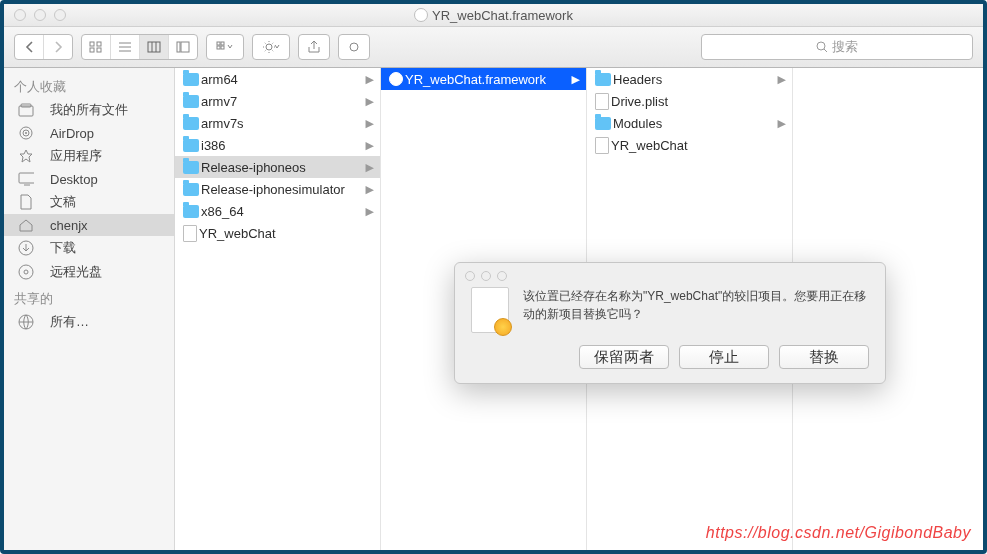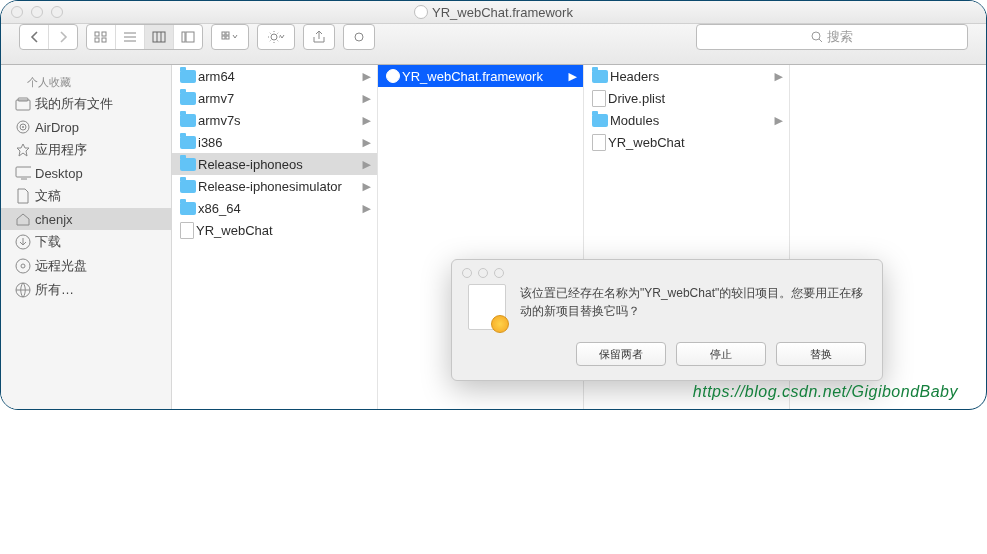--- a/index.html
+++ b/index.html
@@ -1,33 +1,33 @@
 <!DOCTYPE html>
 <html><head>
 <meta charset="utf-8">
 <style>
 html,body{margin:0;padding:0;font-family:-apple-system,"Helvetica Neue",Arial,sans-serif;font-size:13px;color:#333;background:#fff}
-.window{width:987px;height:410px;position:relative;border:1px solid #0c4a6e;border-radius:18px;overflow:hidden;box-sizing:border-box;background:#fff}
+.window{width:987px;height:554px;position:relative;border:4px solid #0c4a6e;border-radius:4px;overflow:hidden;box-sizing:border-box;background:#fff}
 .titlebar{height:22px;background:linear-gradient(#f6f6f6,#e8e8e8);border-bottom:1px solid #d0d0d0;display:flex;align-items:center;position:relative}
 .traffic{display:flex;gap:8px;padding-left:10px}
 .dot{width:12px;height:12px;border-radius:50%;border:1px solid #c8c8c8;background:#efefef;box-sizing:border-box}
 .wintitle{position:absolute;left:0;right:0;text-align:center;font-size:13px;color:#555;display:flex;align-items:center;justify-content:center;gap:4px}
-.toolbar{height:40px;background:linear-gradient(#f6f6f6,#e8e8e8);border-bottom:1px solid #b7b7b7;display:flex;align-items:flex-start;padding:0 18px;gap:8px}
+.toolbar{height:40px;background:linear-gradient(#f6f6f6,#e8e8e8);border-bottom:1px solid #b7b7b7;display:flex;align-items:center;padding:0 10px;gap:8px}
 .seggroup{display:flex;border:1px solid #bcbcbc;border-radius:4px;overflow:hidden;background:#fff;height:24px}
 .segbtn{width:28px;display:flex;align-items:center;justify-content:center;border-right:1px solid #dcdcdc;color:#6b6b6b;font-size:13px}
 .segbtn:last-child{border-right:none}
 .segbtn.wide{width:36px}
 .segbtn.active{background:#e6e6e6}
 .tbbtn{border:1px solid #bcbcbc;border-radius:4px;background:#fff;height:24px;min-width:30px;display:flex;align-items:center;justify-content:center;color:#6b6b6b}
 .searchwrap{flex:1;display:flex;justify-content:flex-end}
 .search{width:270px;height:24px;border:1px solid #bcbcbc;border-radius:4px;background:#fff;display:flex;align-items:center;justify-content:center;color:#9a9a9a;font-size:13px;gap:4px}
 .body{display:flex;height:calc(100% - 62px)}
 .sidebar{width:170px;background:#f5f5f5;border-right:1px solid #d8d8d8;padding-top:4px;overflow:hidden}
-.side-head{font-size:11px;color:#8d8d8d;padding:6px 26px 2px}
-.side-item{display:flex;align-items:center;gap:4px;padding:3px 10px 3px 14px;color:#454545;font-size:13px}
+.side-head{font-size:13px;color:#8d8d8d;padding:6px 10px 2px}
+.side-item{display:flex;align-items:center;gap:16px;padding:3px 10px 3px 14px;color:#454545;font-size:13px}
 .side-item.sel{background:#d9d9d9}
 .side-ic{width:16px;height:16px;display:flex;align-items:center;justify-content:center;color:#7a7a7a}
 .cols{flex:1;display:flex;overflow:hidden}
 .col{width:205px;border-right:1px solid #e4e4e4;overflow-y:auto}
 .row{display:flex;align-items:center;padding:2px 6px 2px 8px;height:18px;font-size:13px;gap:2px;color:#2d2d2d;position:relative}
 .row .arrow{margin-left:auto;color:#9a9a9a;font-size:11px}
 .row.sel{background:#dbdbdb}
 .row.sel2{background:#0a60ff;color:#fff}
 .row.sel2 .arrow{color:#fff}
 .ic-folder{width:16px;height:13px;background:#62c3f6;border-radius:2px;position:relative}
@@ -35,22 +35,22 @@
 .ic-doc{width:12px;height:15px;border:1px solid #bebebe;background:#fff;border-radius:1px;position:relative}
 .ic-fw{width:14px;height:14px;border:1px solid #bebebe;border-radius:50%;background:#fff;box-sizing:border-box}
 .dialog{position:absolute;left:450px;top:258px;width:432px;background:#efefef;border:1px solid #c6c6c6;border-radius:6px;box-shadow:0 8px 30px rgba(0,0,0,.25);padding:14px 16px 14px 16px;box-sizing:border-box}
 .dialog .dots{display:flex;gap:6px;position:absolute;left:10px;top:8px}
 .dialog .dot{width:10px;height:10px}
 .dlgbody{display:flex;gap:14px;margin-top:10px}
 .docicon{width:36px;height:44px;border:1px solid #cfcfcf;background:#fff;border-radius:2px;position:relative;flex-shrink:0}
 .docicon::after{content:"";position:absolute;right:-4px;bottom:-4px;width:16px;height:16px;border-radius:50%;background:radial-gradient(#ffd24a,#f5a623);border:1px solid #d8941a;display:flex;align-items:center;justify-content:center}
 .dlgtext{font-size:12px;color:#444;line-height:1.5}
 .btnrow{display:flex;gap:10px;justify-content:flex-end;margin-top:12px}
-.macbtn{min-width:88px;height:22px;border:1px solid #bcbcbc;border-radius:4px;background:linear-gradient(#fff,#f2f2f2);font-size:11px;display:flex;align-items:center;justify-content:center;color:#333}
-.watermark{position:absolute;right:28px;bottom:8px;color:#15803d;font-size:16px;font-style:italic;letter-spacing:.5px}
+.macbtn{min-width:88px;height:22px;border:1px solid #bcbcbc;border-radius:4px;background:linear-gradient(#fff,#f2f2f2);font-size:15px;display:flex;align-items:center;justify-content:center;color:#333}
+.watermark{position:absolute;right:12px;bottom:8px;color:#ef4444;font-size:16px;font-style:italic;letter-spacing:.5px}
 svg{display:block}
 </style>
 </head>
 <body>
 
 <div class="window">
 
   <div class="titlebar">
     <div class="traffic">
       <div class="dot"></div>
@@ -215,20 +215,21 @@
         </div>
         <div class="side-item">
           <span class="side-ic">
             <svg width="16" height="16">
               <circle cx="8" cy="8" r="7" fill="none" stroke="#8a8a8a"></circle>
               <circle cx="8" cy="8" r="2" fill="none" stroke="#8a8a8a"></circle>
             </svg>
           </span>
           <span>远程光盘</span>
         </div>
+        <div class="side-head">共享的</div>
         <div class="side-item">
           <span class="side-ic">
             <svg width="16" height="16">
               <circle cx="8" cy="8" r="7" fill="none" stroke="#8a8a8a"></circle>
               <path d="M1 8h14M8 1c3 3 3 11 0 14M8 1c-3 3-3 11 0 14" fill="none" stroke="#8a8a8a"></path>
             </svg>
           </span>
           <span>所有…</span>
         </div>
       </div>

